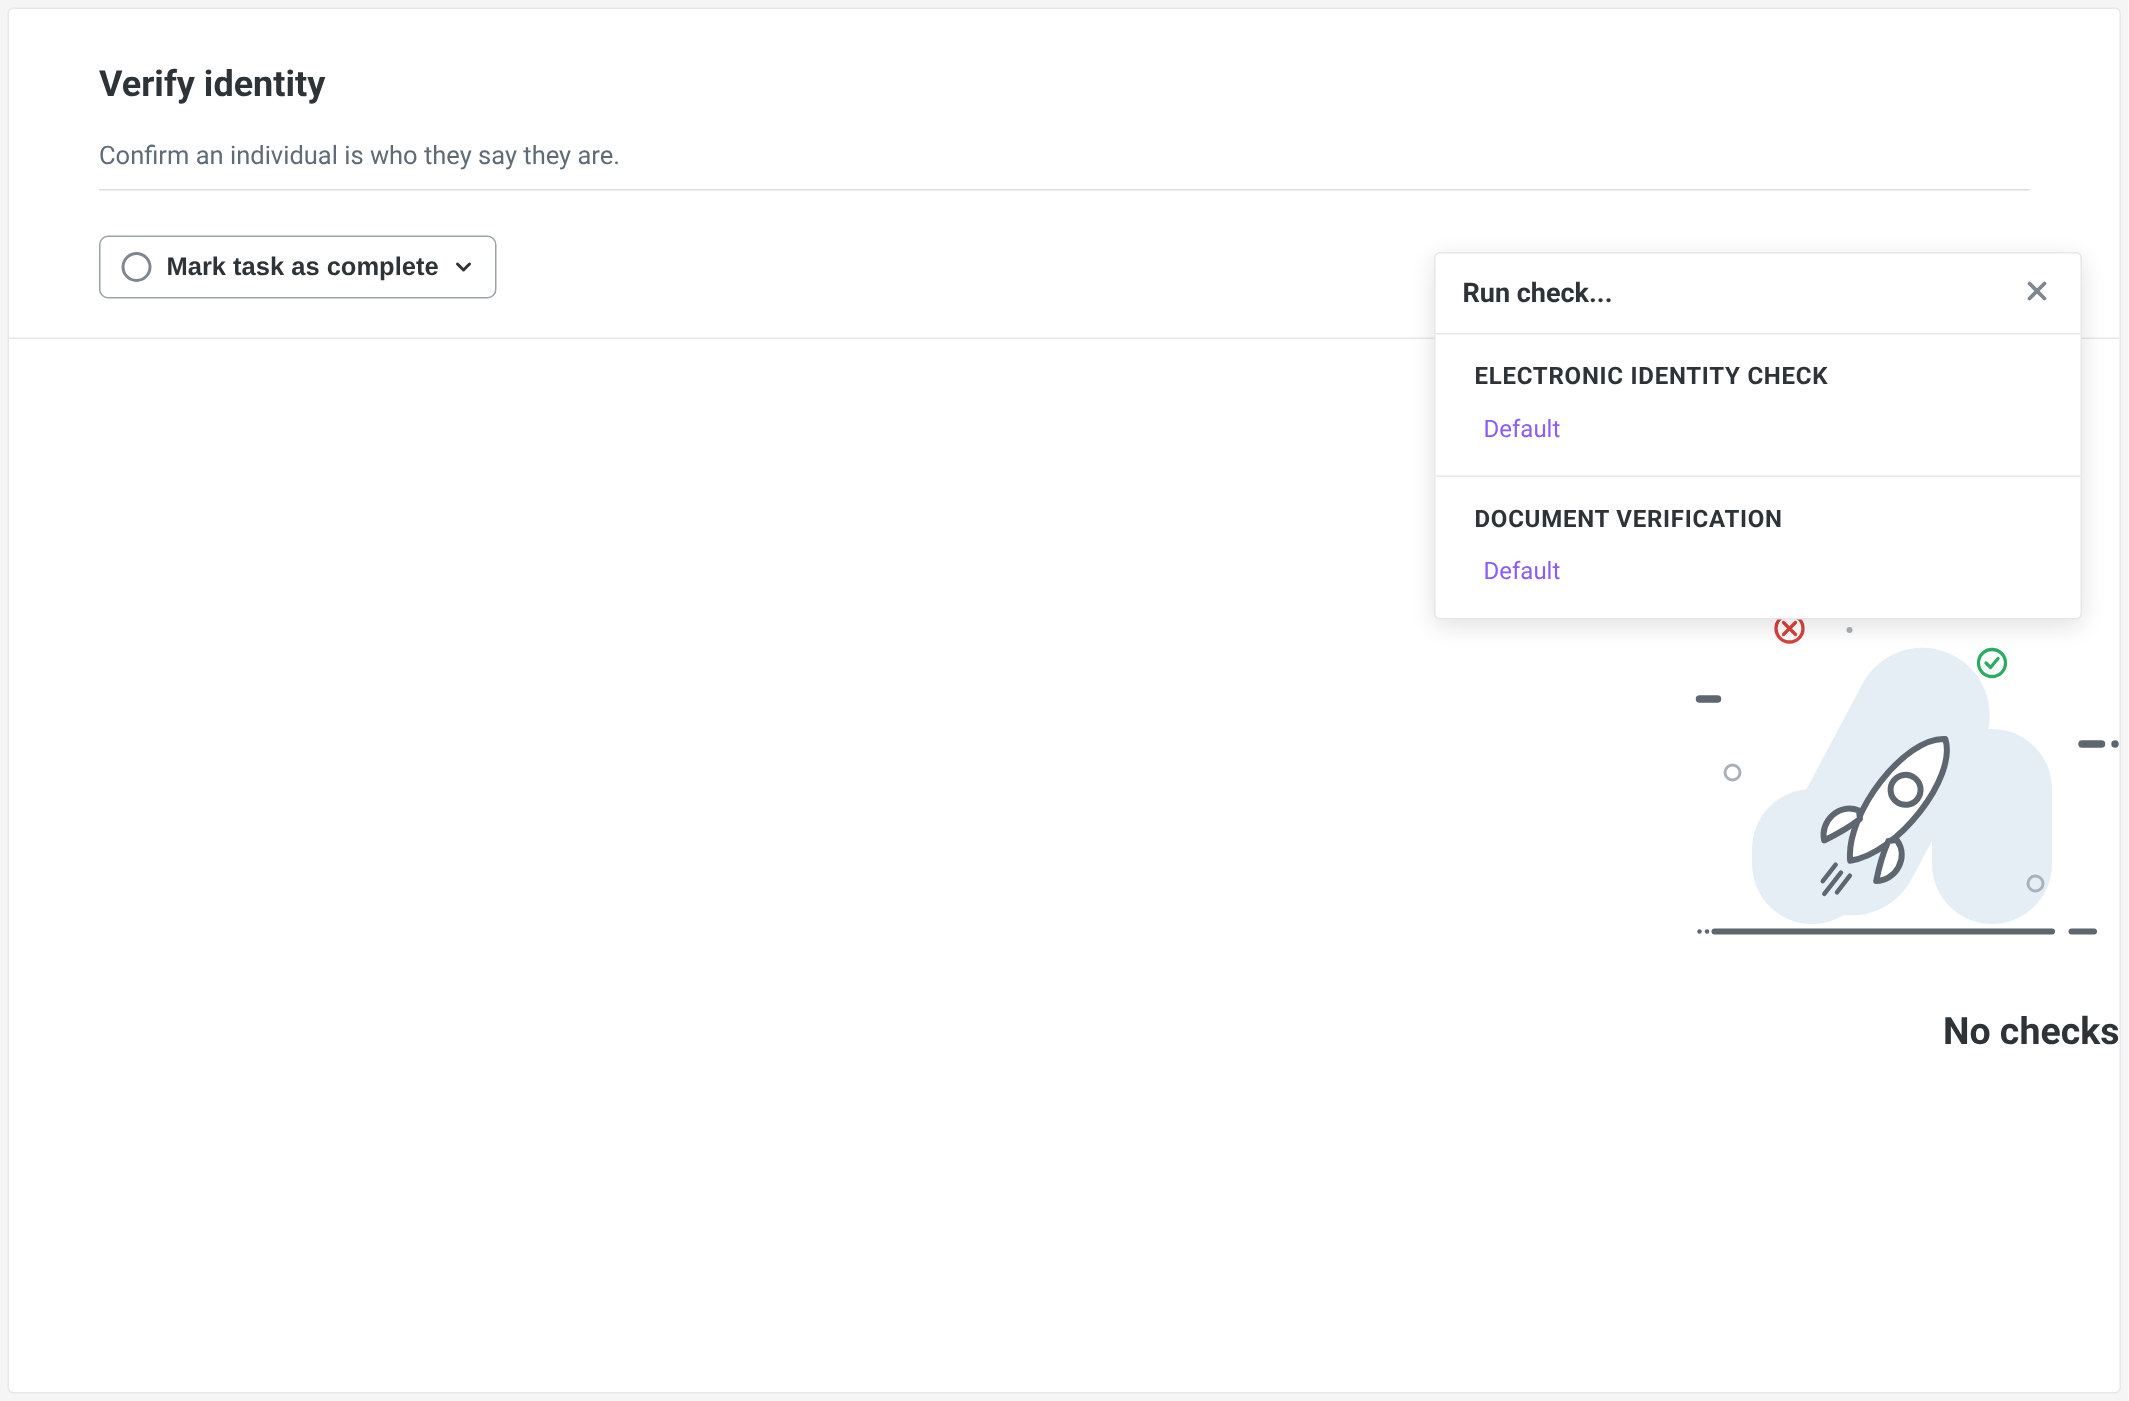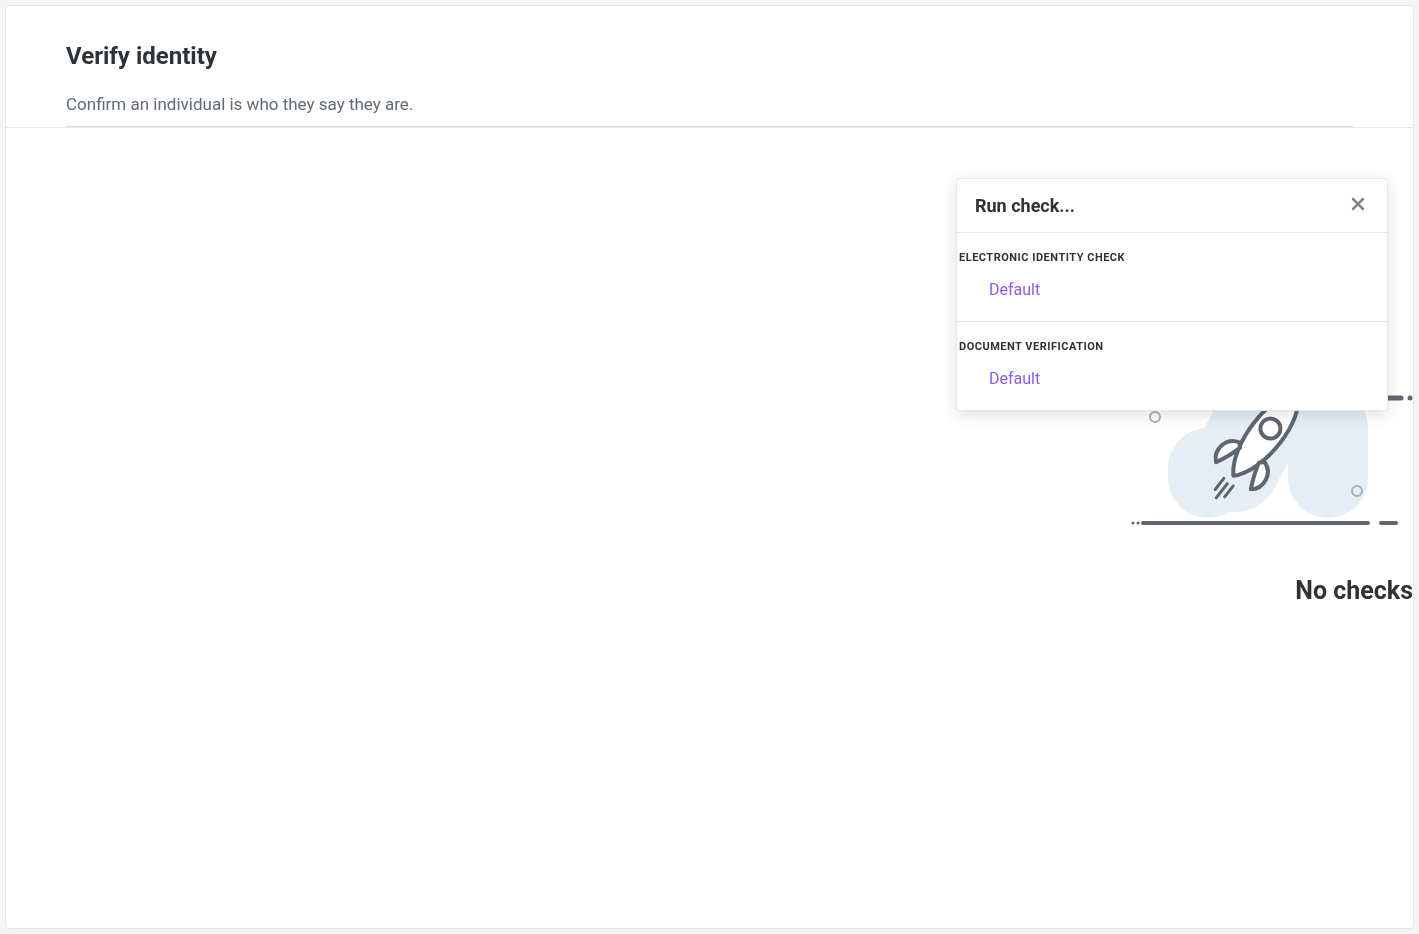--- a/index.html
+++ b/index.html
@@ -97,21 +97,21 @@
       margin-bottom: 20px;
     }
     .empty-subtitle {
       font-size: 18px;
       font-weight: 700;
       color: #415566;
     }
     
     .run-check-popover {
       position: absolute;
-      top: 172px;
+      top: 162px;
       right: 25px;
       width: 432px;
       background: #fff;
       border: 1px solid #e5e7eb;
       border-radius: 4px;
       box-shadow: 0 4px 16px rgba(0,0,0,0.12);
       z-index: 10;
     }
     .popover-header {
       display: flex;
@@ -131,25 +131,25 @@
       cursor: pointer;
       color: #7e8790;
       padding: 2px;
       display: flex;
     }
     .popover-section {
       border-bottom: 1px solid #e5e7eb;
     }
     .popover-section:last-child { border-bottom: none; }
     .section-label {
-      font-size: 11px;
+      font-size: 16px;
       font-weight: 700;
       letter-spacing: 0.5px;
       color: #2e3338;
-      padding: 18px 18px 6px 2px;
+      padding: 18px 18px 6px 26px;
       text-transform: uppercase;
     }
     .section-option {
       font-size: 16px;
       color: #8b5cf6;
       padding: 10px 18px 22px 32px;
       cursor: pointer;
     }
   </style>
 </head>
@@ -157,20 +157,31 @@
 
 <div class="page-container">
 
   <div class="header-section">
     <h1 class="page-title">Verify identity</h1>
     <p class="page-subtitle">Confirm an individual is who they say they are.</p>
   </div>
 
   <hr class="divider">
 
+  <div class="actions-row">
+    <button class="mark-complete-btn">
+      <span class="radio-circle"></span>
+      <span>Mark task as complete</span>
+      <span class="chevron-down">
+        <svg width="12" height="12" viewBox="0 0 12 12" fill="none">
+          <path d="M2 4 L6 8 L10 4" stroke="#2e3338" stroke-width="2" fill="none" stroke-linecap="round" stroke-linejoin="round"></path>
+        </svg>
+      </span>
+    </button>
+  </div>
 
   <hr class="full-divider">
 
   <div class="empty-state">
     <div class="illustration-wrap">
       <svg width="300" height="230" viewBox="0 0 300 230">
 
         <line x1="30" y1="215" x2="255" y2="215" stroke="#5e6770" stroke-width="4" stroke-linecap="round"></line>
         <line x1="268" y1="215" x2="283" y2="215" stroke="#5e6770" stroke-width="4" stroke-linecap="round"></line>
         <circle cx="20" cy="215" r="1.5" fill="#5e6770"></circle>

